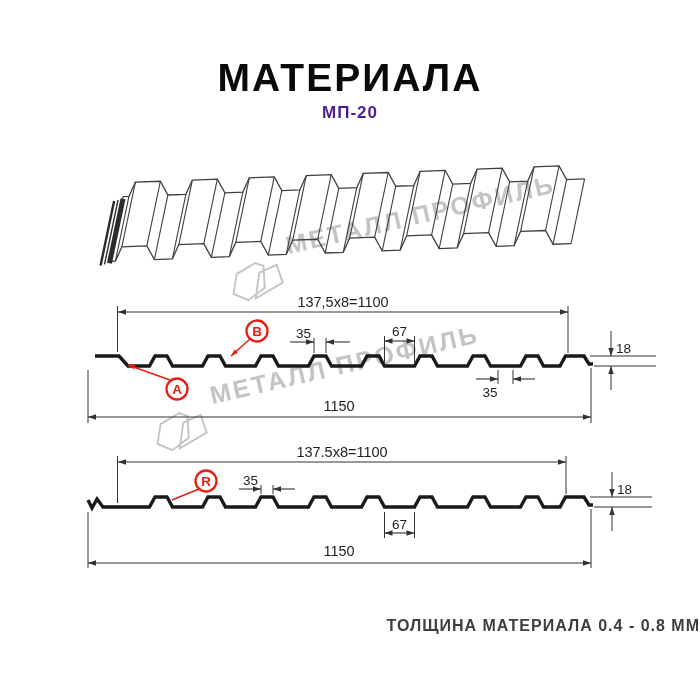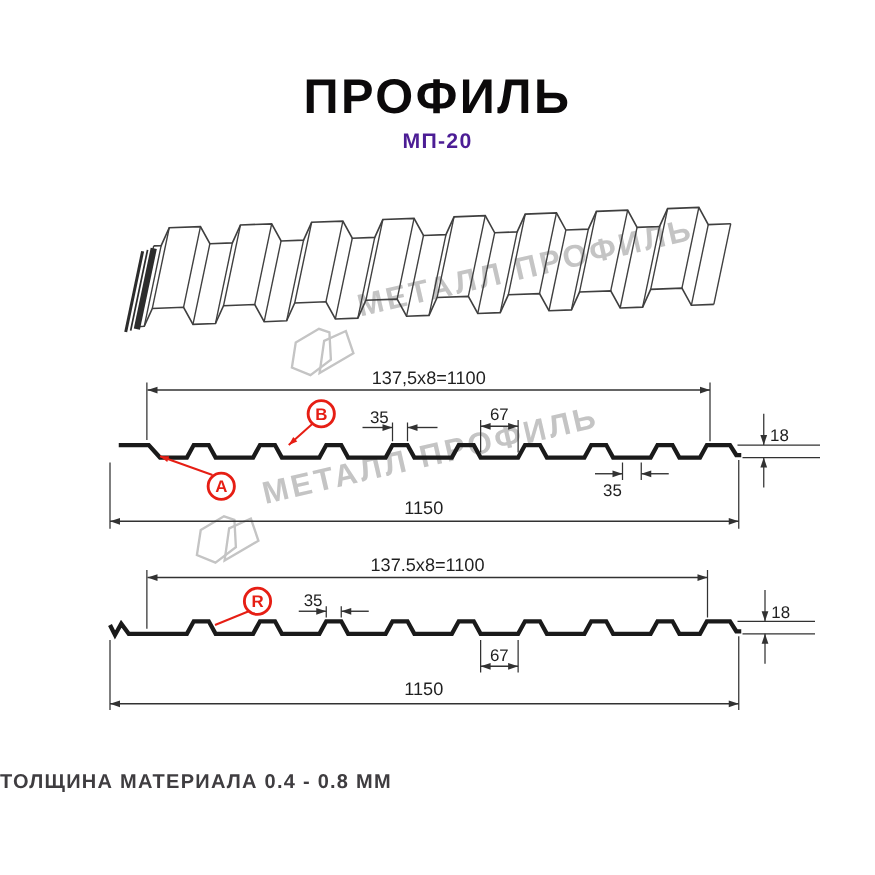--- a/index.html
+++ b/index.html
@@ -2,35 +2,35 @@
 <html><head>
 <meta charset="utf-8">
 <style>
   html,body{margin:0;padding:0;}
   body{width:700px;height:700px;background:#ffffff;position:relative;overflow:hidden;
        font-family:"Liberation Sans","DejaVu Sans",sans-serif;}
   .page-title{position:absolute;top:56px;left:0;width:700px;text-align:center;
        font-size:39px;font-weight:800;letter-spacing:2px;color:#0b090a;}
   .page-subtitle{position:absolute;top:103px;left:0;width:700px;text-align:center;
        font-size:17px;font-weight:600;letter-spacing:1px;color:#4c1d95;}
-  .footer-note{position:absolute;top:617px;left:0;width:700px;text-align:left;
+  .footer-note{position:absolute;top:617px;left:0;width:700px;text-align:right;
        font-size:16px;font-weight:600;letter-spacing:1px;color:#3f3d40;}
   .watermark{position:absolute;display:flex;align-items:flex-start;z-index:1;
        transform:rotate(-13deg);transform-origin:0 60%;pointer-events:none;white-space:nowrap;}
   .watermark .wm-text{font-size:25px;font-weight:700;letter-spacing:2.5px;color:#c4c4c4;
        margin-left:10px;line-height:1;}
   .watermark svg{margin-top:16px;}
   #wm1{left:226px;top:248px;}
   #wm2{left:150px;top:398px;}
   #drawing{position:absolute;left:0;top:0;z-index:2;}
 </style>
 </head>
 <body>
 
-<div class="page-title">ПРОФИЛЬ</div>
+<div class="page-title">МАТЕРИАЛА</div>
 <div class="page-subtitle">МП-20</div>
 
 <div class="watermark" id="wm1">
   <svg width="58" height="48" viewBox="0 0 62 48">
     <path d="M14,12 L36,5 L44,10 L40,33 L20,42 L6,32 Z" fill="none" stroke="#c4c4c4" stroke-width="2"></path>
     <path d="M38,16 L58,12 L60,32 L28,42 Z" fill="none" stroke="#c4c4c4" stroke-width="2"></path>
   </svg>
   <span class="wm-text">МЕТАЛЛ ПРОФИЛЬ</span>
 </div>
 

